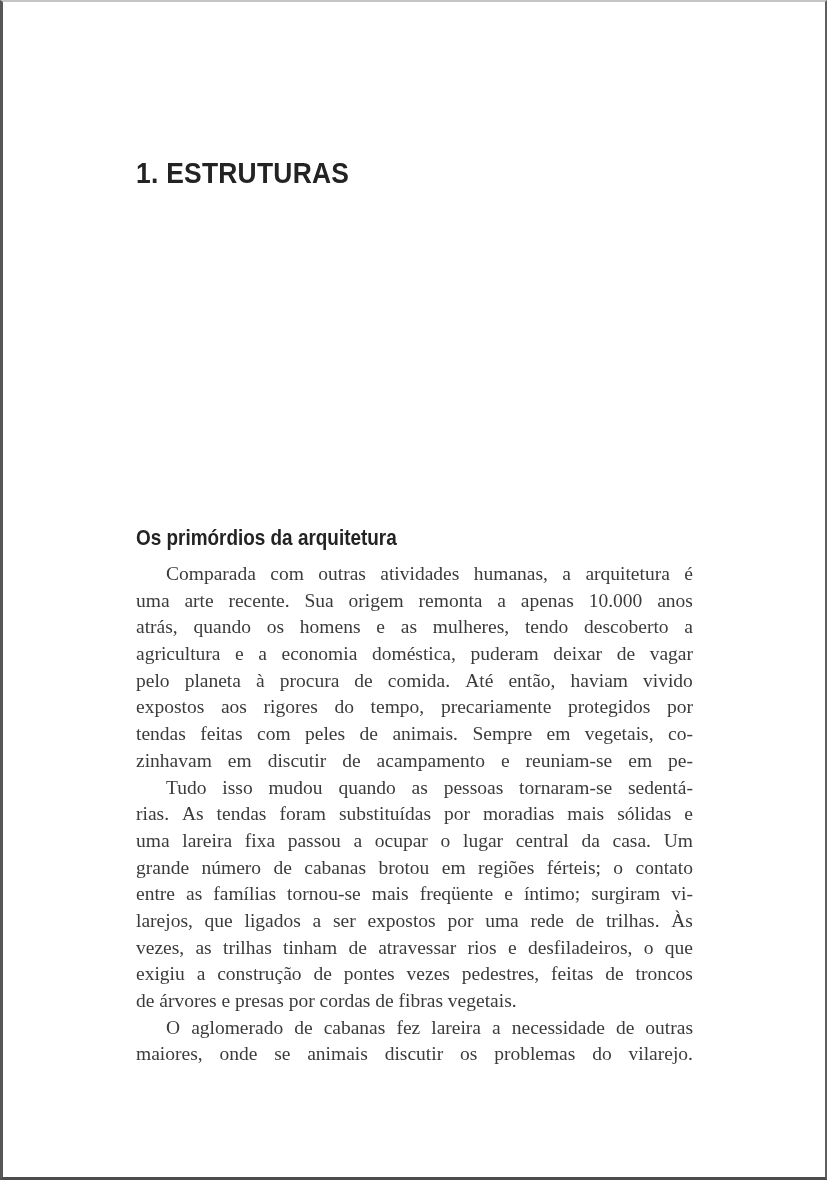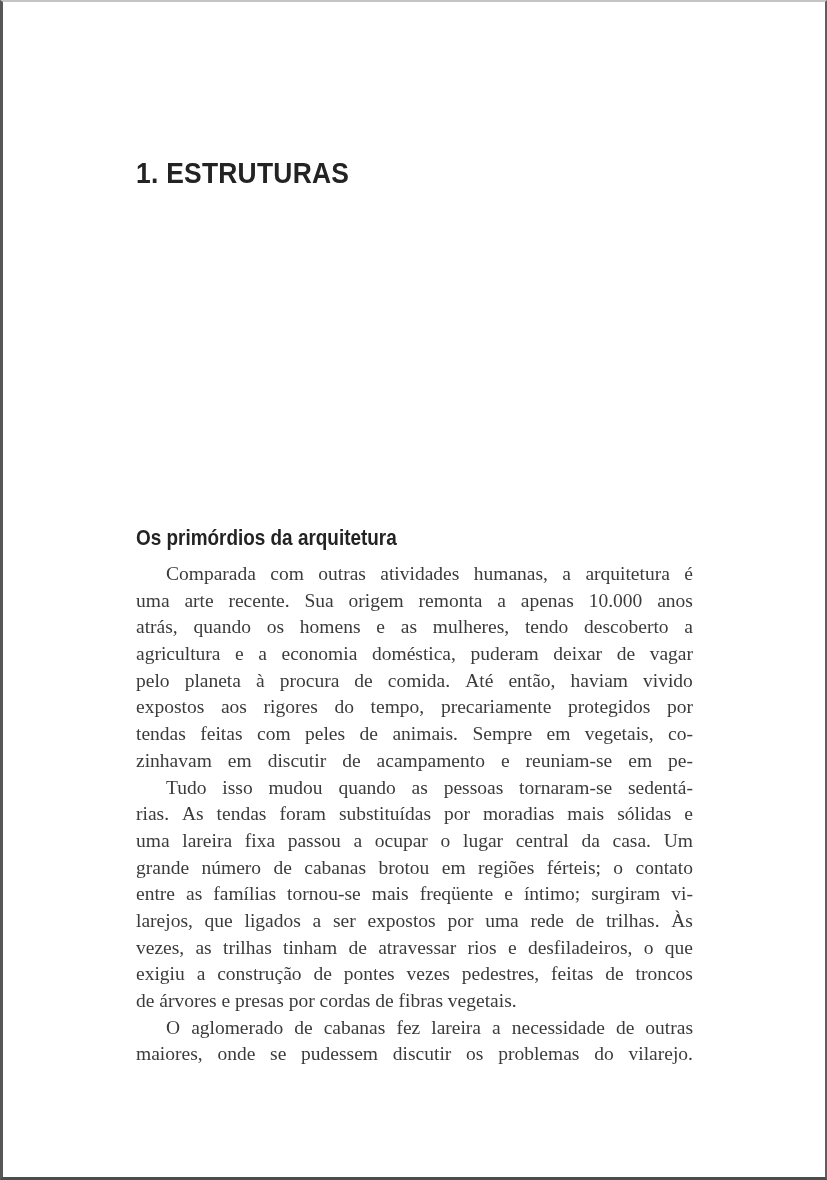--- a/index.html
+++ b/index.html
@@ -91,16 +91,16 @@
         <div class="line"><span>uma</span><span>lareira</span><span>fixa</span><span>passou</span><span>a</span><span>ocupar</span><span>o</span><span>lugar</span><span>central</span><span>da</span><span>casa.</span><span>Um</span></div>
         <div class="line"><span>grande</span><span>número</span><span>de</span><span>cabanas</span><span>brotou</span><span>em</span><span>regiões</span><span>férteis;</span><span>o</span><span>contato</span></div>
         <div class="line"><span>entre</span><span>as</span><span>famílias</span><span>tornou-se</span><span>mais</span><span>freqüente</span><span>e</span><span>íntimo;</span><span>surgiram</span><span>vi-</span></div>
         <div class="line"><span>larejos,</span><span>que</span><span>ligados</span><span>a</span><span>ser</span><span>expostos</span><span>por</span><span>uma</span><span>rede</span><span>de</span><span>trilhas.</span><span>Às</span></div>
         <div class="line"><span>vezes,</span><span>as</span><span>trilhas</span><span>tinham</span><span>de</span><span>atravessar</span><span>rios</span><span>e</span><span>desfiladeiros,</span><span>o</span><span>que</span></div>
         <div class="line"><span>exigiu</span><span>a</span><span>construção</span><span>de</span><span>pontes</span><span>vezes</span><span>pedestres,</span><span>feitas</span><span>de</span><span>troncos</span></div>
         <div class="line plain">de árvores e presas por cordas de fibras vegetais.</div>
       </div>
       <div>
         <div class="line first"><span>O</span><span>aglomerado</span><span>de</span><span>cabanas</span><span>fez</span><span>lareira</span><span>a</span><span>necessidade</span><span>de</span><span>outras</span></div>
-        <div class="line"><span>maiores,</span><span>onde</span><span>se</span><span>pudessem</span><span>discutir</span><span>os</span><span>problemas</span><span>do</span><span>vilarejo.</span></div>
+        <div class="line"><span>maiores,</span><span>onde</span><span>se</span><span>animais</span><span>discutir</span><span>os</span><span>problemas</span><span>do</span><span>vilarejo.</span></div>
       </div>
     </div>
 </div>
 
 </body></html>

